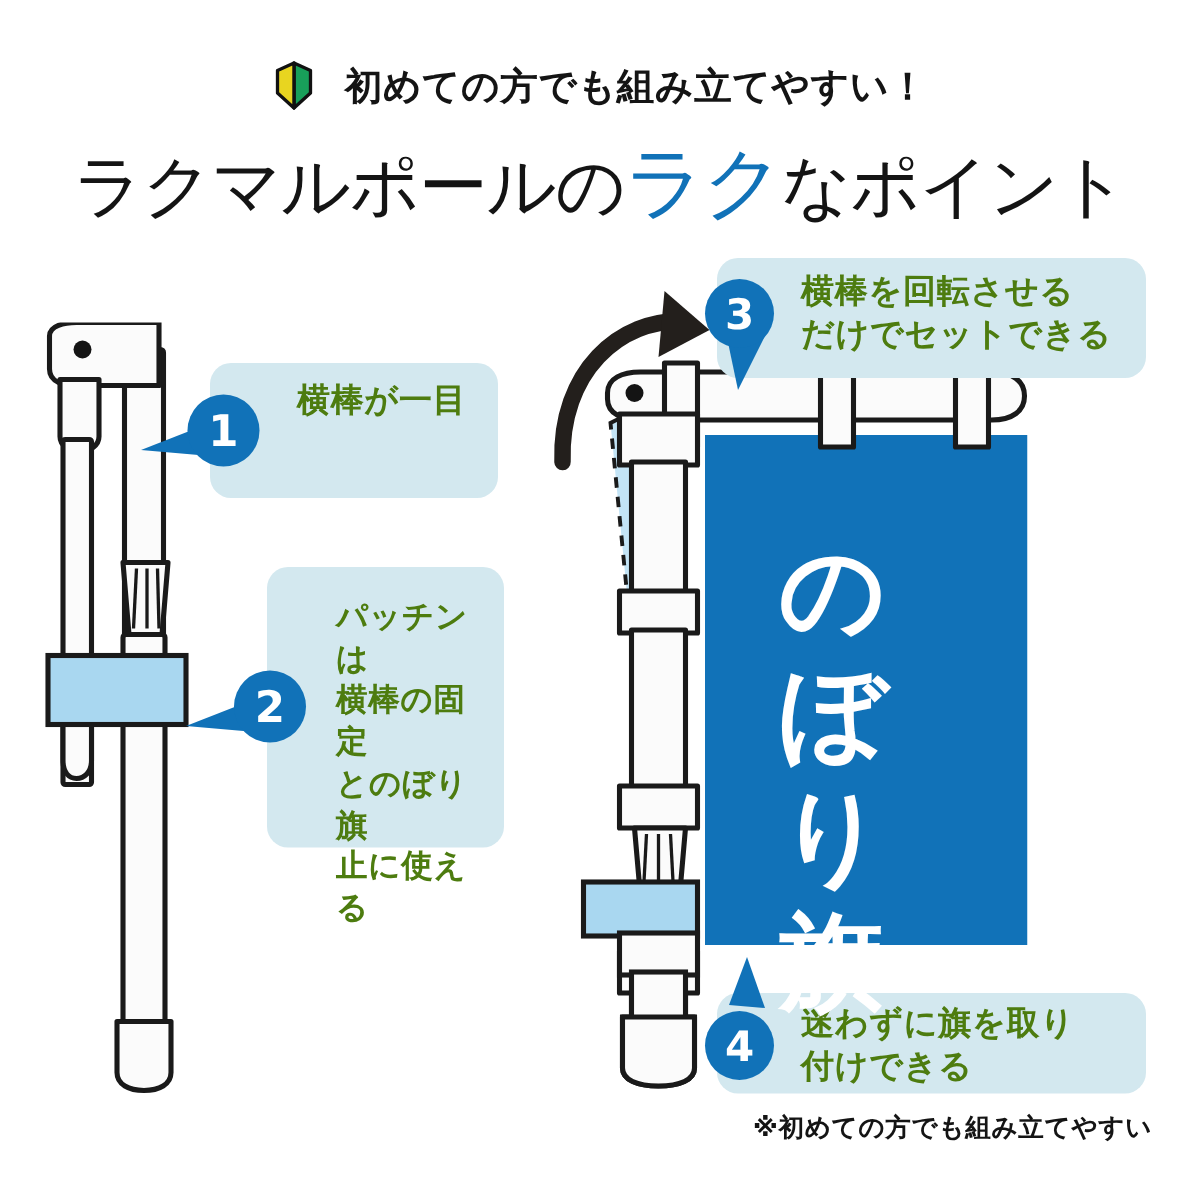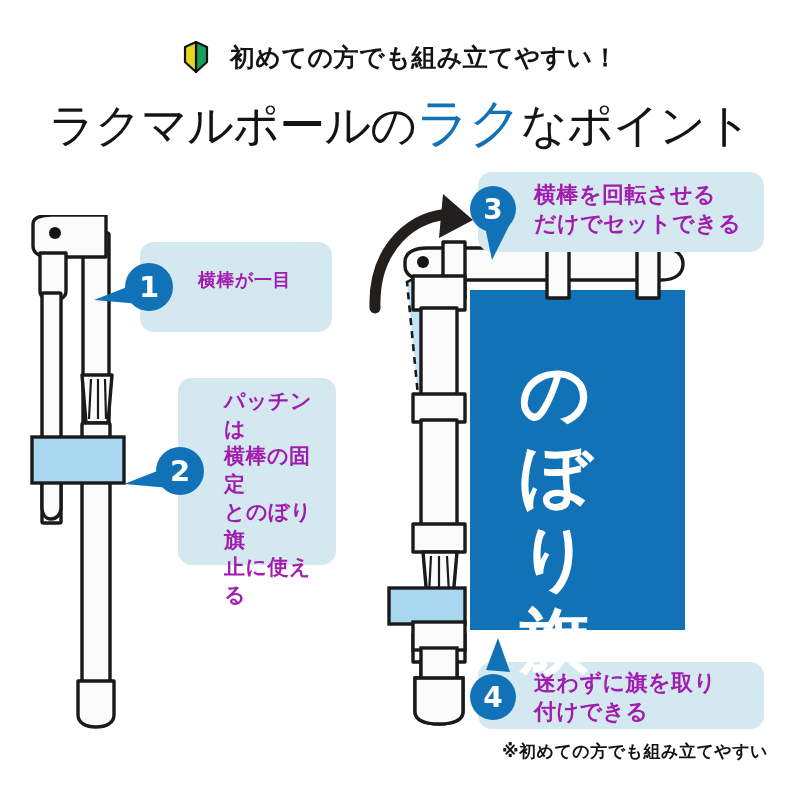--- a/index.html
+++ b/index.html
@@ -23,41 +23,41 @@
     position:absolute;left:0;top:96px;width:800px;text-align:center;
     font-size:46px;font-weight:normal;color:#141414;letter-spacing:-1px;
     white-space:nowrap;line-height:1;
   }
   .maintitle .hl{color:#1172B8;font-size:53px;letter-spacing:-2px;}
 
   
   .callout{position:absolute;}
   .cbox{
     background:#d3e8ef;border-radius:14px;
-    font-weight:bold;color:#a21caf;
+    font-weight:bold;color:#4d7c0f;
     line-height:1.32;letter-spacing:.5px;
     box-sizing:border-box;
   }
   .badge{
     position:absolute;border-radius:50%;
     background:#1172B8;color:#fff;
     display:flex;align-items:center;justify-content:center;
     font-weight:bold;z-index:4;
   }
   .tail{position:absolute;z-index:3;}
 
   
   #callout1{left:140px;top:242px;}
-  #callout1 .cbox{width:192px;height:90px;padding:26px 10px 0 58px;font-size:18px;}
+  #callout1 .cbox{width:192px;height:90px;padding:11px 10px 0 58px;font-size:22px;}
   #callout1 .badge{width:48px;height:48px;font-size:29px;left:-15px;top:21px;}
   #callout1 .tail{left:-46px;top:38px;width:46px;height:26px;}
 
   
   #callout2{left:178px;top:378px;}
-  #callout2 .cbox{width:158px;height:187px;padding:10px 8px 0 46px;font-size:21px;}
+  #callout2 .cbox{width:158px;height:187px;padding:20px 8px 0 46px;font-size:21px;}
   #callout2 .badge{width:48px;height:48px;font-size:29px;left:-22px;top:69px;}
   #callout2 .tail{left:-54px;top:86px;width:46px;height:26px;}
 
   
   #callout3{left:478px;top:172px;}
   #callout3 .cbox{width:286px;height:80px;padding:8px 8px 0 56px;font-size:22px;}
   #callout3 .badge{width:46px;height:46px;font-size:28px;left:-8px;top:14px;}
   #callout3 .tail{left:4px;top:50px;width:30px;height:38px;}
 
   

